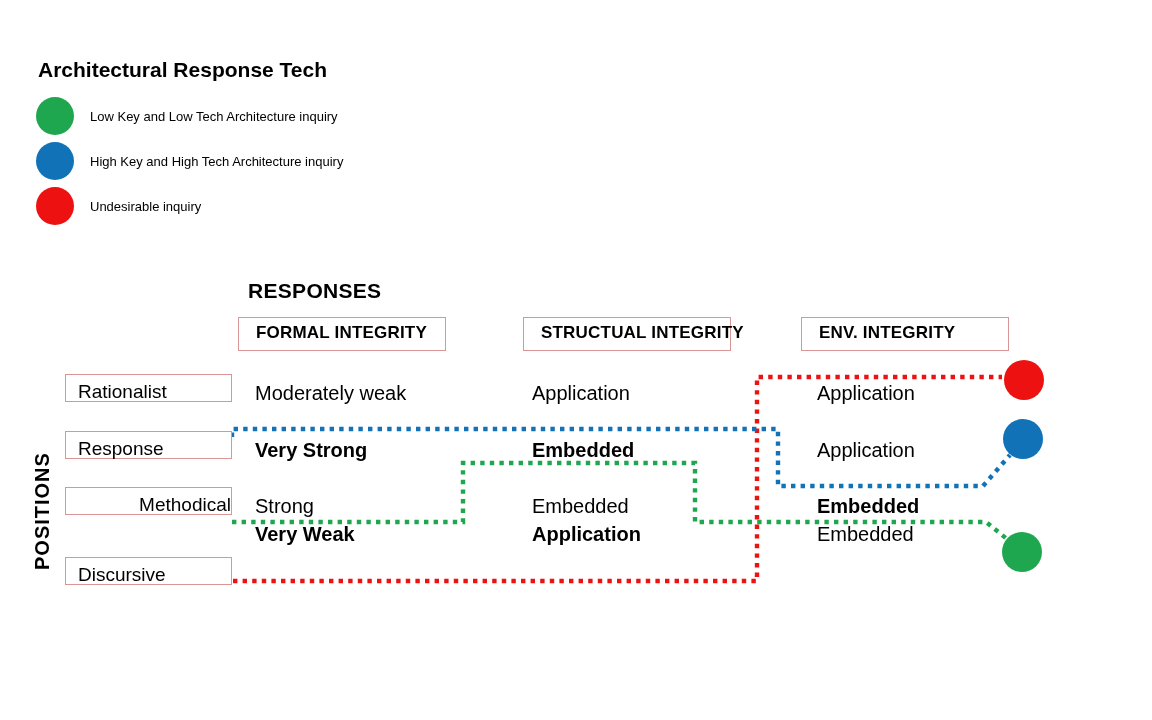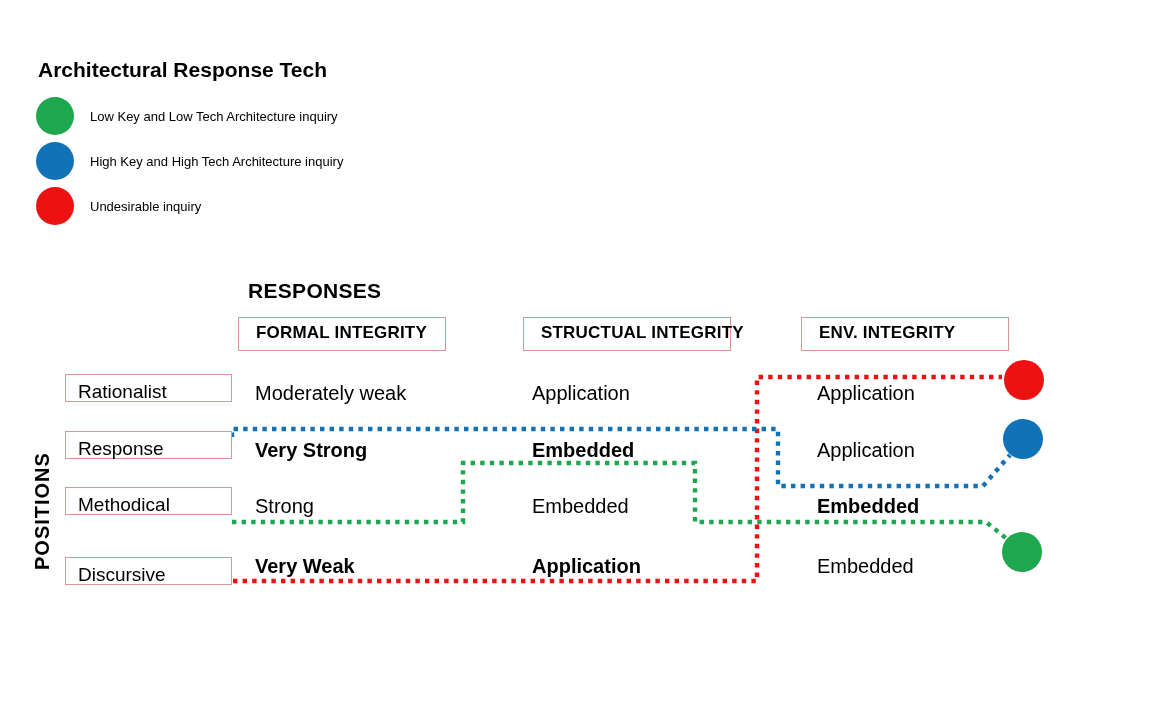--- a/index.html
+++ b/index.html
@@ -44,27 +44,27 @@
     font-size:20px;font-weight:bold;letter-spacing:1px;
     text-align:center;
   }
   .pbox{
     left:65px;width:167px;height:28px;
     border:1.5px solid #d99694;background:#fff;
     box-sizing:border-box;
     font-size:19px;line-height:34px;padding-left:12px;
     white-space:nowrap;
   }
-  .pb0{top:374px;} .pb1{top:431px;} .pb2{top:487px;} .pb3{top:547px;margin-top:10px;}
+  .pb0{top:374px;} .pb1{top:431px;} .pb2{top:487px;text-align:right;} .pb3{top:547px;margin-top:10px;}
   .cell{
     font-size:20px;white-space:nowrap;line-height:24px;
   }
   .bold{font-weight:bold;}
   .col-f{left:255px;} .col-s{left:532px;} .col-e{left:817px;}
-  .row-0{top:381px;} .row-1{top:438px;} .row-2{top:494px;} .row-3{top:554px;}
+  .row-0{top:381px;} .row-1{top:438px;} .row-2{top:494px;} .row-3{top:522px;}
   .overlay{left:0;top:0;width:1152px;height:720px;pointer-events:none;}
 </style>
 </head>
 <body>
 
 <div class="slide">
 
   <svg class="abs overlay" viewBox="0 0 1152 720" xmlns="http://www.w3.org/2000/svg">
 
     <polyline points="233,581 757,581 757,377 1002,377" fill="none" stroke-width="4.4" stroke-dasharray="4.4 5.2" stroke="#ee1111"></polyline>

